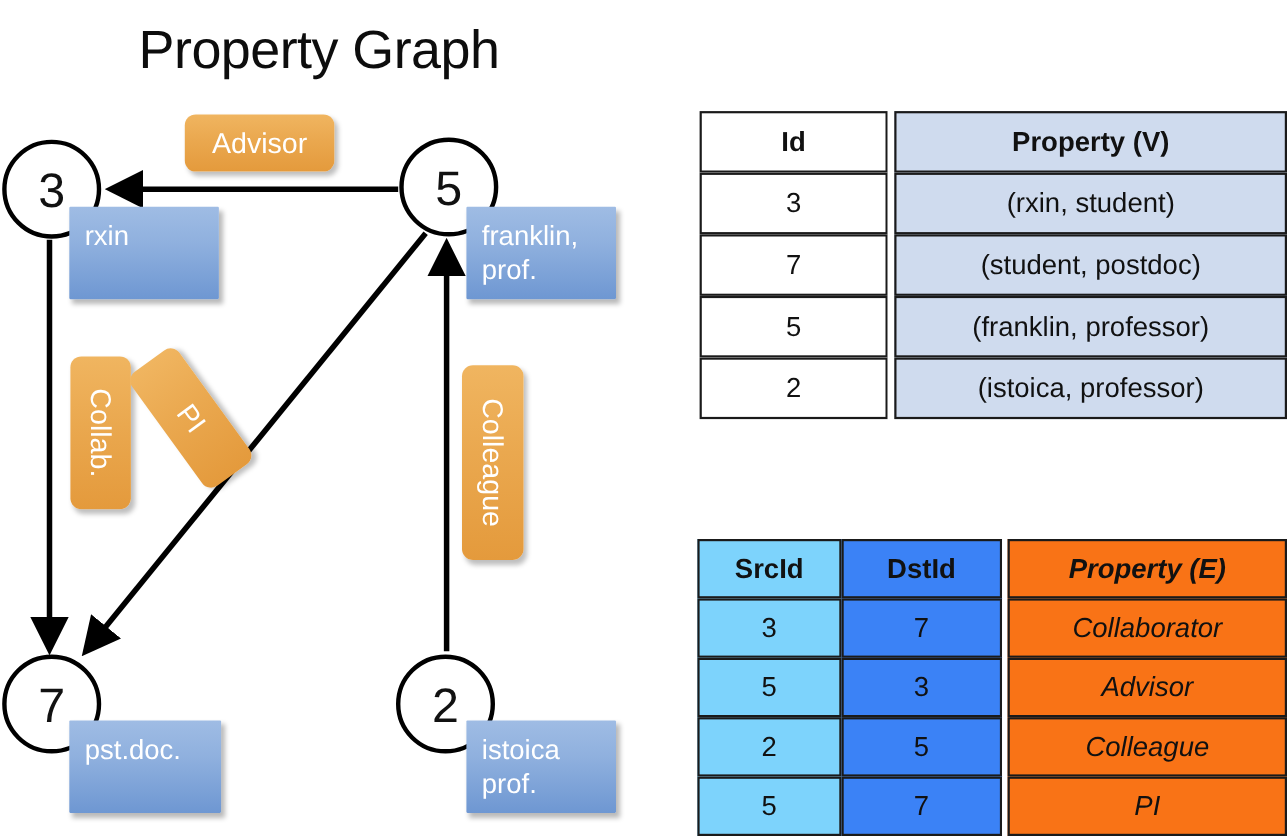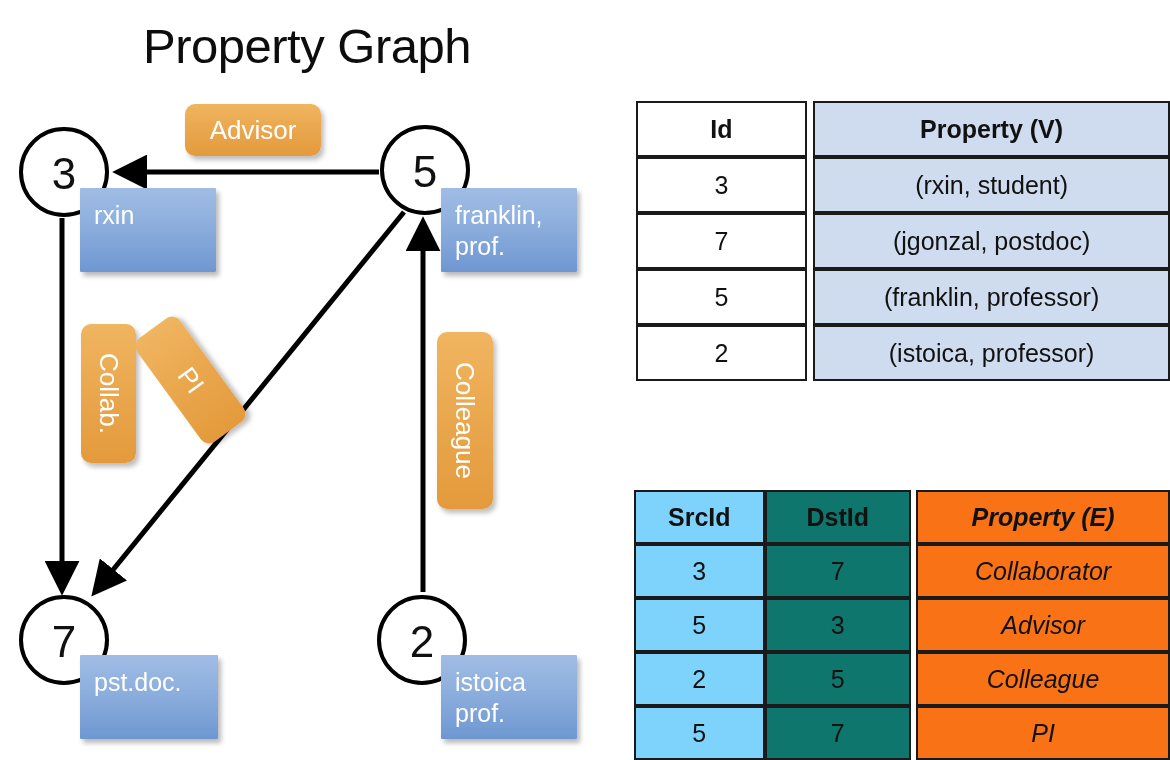--- a/index.html
+++ b/index.html
@@ -22,21 +22,21 @@
     letter-spacing:-0.5px;
     color:#0d0d0d;
     white-space:nowrap;
     text-align:center;
   }
   #graph-title{left:0;top:18px;width:580px;}
   #vertex-title{left:590px;top:14px;width:580px;}
   #edge-title{left:590px;top:404px;width:580px;}
 
   
-  #graph-panel{position:absolute;left:0;top:0;width:585px;height:665px;margin-left:17px;}
+  #graph-panel{position:absolute;left:0;top:0;width:585px;height:665px;}
   #graph-svg{position:absolute;left:0;top:0;width:585px;height:760px;}
 
   .node{
     position:absolute;
     width:90px;height:90px;
     border:4px solid #000;
     border-radius:50%;
     background:#fff;
     box-sizing:border-box;
     z-index:4;
@@ -134,21 +134,21 @@
   }
   .tbl th{font-weight:bold;}
   .gap-col{border:none !important;width:7px;background:#fff;}
 
   #vertex-table{left:592px;top:101px;}
   #vertex-table .c-id{width:186px;height:56px;background:#fff;}
   #vertex-table .c-prop{width:382px;height:56px;background:#cfdbee;}
 
   #edge-table{left:590px;top:490px;}
   #edge-table .c-src{width:152px;height:54px;background:#7dd3fc;}
-  #edge-table .c-dst{width:173px;height:54px;background:#0f766e;margin-top:12px;}
+  #edge-table .c-dst{width:173px;height:54px;background:#3b82f6;margin-top:12px;}
   #edge-table .c-eprop{width:292px;height:54px;background:#f97316;font-style:italic;}
 </style>
 </head>
 <body>
 
 <div class="page">
 
   <div id="graph-panel">
 
     <div class="title" id="graph-title">Property Graph</div>
@@ -222,21 +222,21 @@
     </thead>
     <tbody>
       <tr>
         <td class="c-id">3</td>
         <td class="gap-col"></td>
         <td class="c-prop">(rxin, student)</td>
       </tr>
       <tr>
         <td class="c-id">7</td>
         <td class="gap-col"></td>
-        <td class="c-prop">(jgonzal, postdoc)</td>
+        <td class="c-prop">(student, postdoc)</td>
       </tr>
       <tr>
         <td class="c-id">5</td>
         <td class="gap-col"></td>
         <td class="c-prop">(franklin, professor)</td>
       </tr>
       <tr>
         <td class="c-id">2</td>
         <td class="gap-col"></td>
         <td class="c-prop">(istoica, professor)</td>

